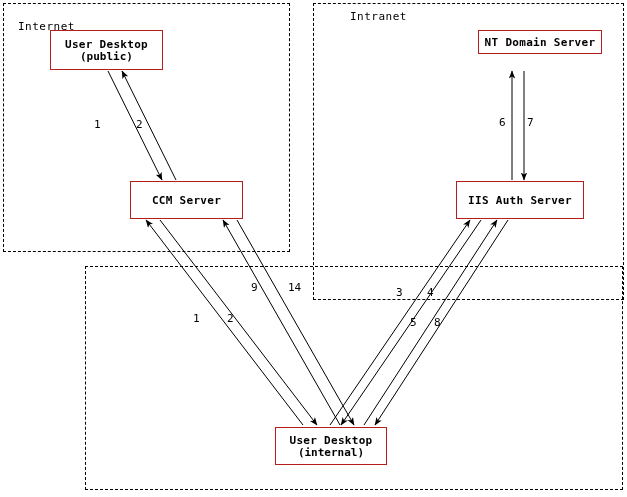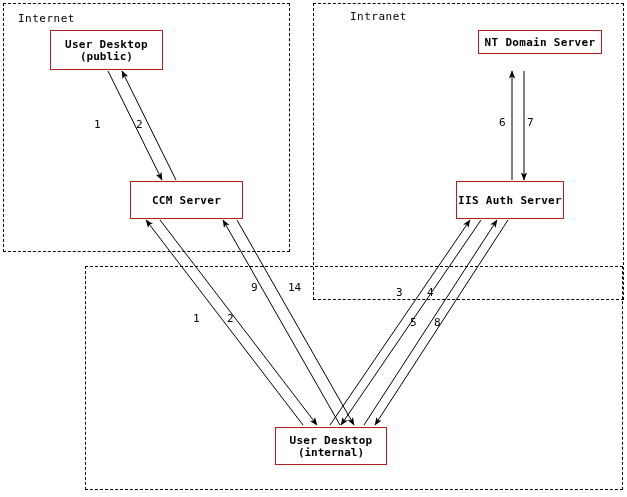--- a/index.html
+++ b/index.html
@@ -77,21 +77,21 @@
 </style>
 </head>
 <body>
 
 <div id="canvas">
 
   <div class="zone" style="left:3px; top:3px; width:287px; height:249px;"></div>
   <div class="zone" style="left:313px; top:3px; width:311px; height:297px;"></div>
   <div class="zone" style="left:85px; top:266px; width:538px; height:224px;"></div>
 
-  <div class="zone-label" style="left:18px; top:12px;">Internet</div>
+  <div class="zone-label" style="left:18px; top:20px;">Internet</div>
   <div class="zone-label" style="left:326px; top:10px;margin-left:24px;">Intranet</div>
 
   <svg id="edges" viewBox="0 0 627 497" width="627" height="497" xmlns="http://www.w3.org/2000/svg">
     <defs>
       <marker id="ah" markerWidth="9" markerHeight="9" refX="7.5" refY="3.2" orient="auto" markerUnits="strokeWidth">
         <path d="M0,0 L8,3.2 L0,6.4 L2,3.2 z" fill="#000000"></path>
       </marker>
     </defs>
 
     <g stroke="#000000" stroke-width="1" fill="none">
@@ -122,21 +122,21 @@
   </div>
 
   <div class="node" style="left:130px; top:181px; width:113px; height:38px;text-align:center;">
     <div class="node-title">CCM Server</div>
   </div>
 
   <div class="node" style="left:478px; top:30px; width:124px; height:24px;">
     <div class="node-title">NT Domain Server</div>
   </div>
 
-  <div class="node" style="left:456px; top:181px; width:108px; height:38px;">
+  <div class="node" style="left:456px; top:181px; width:128px; height:38px;">
     <div class="node-title">IIS Auth Server</div>
   </div>
 
   <div class="node" style="left:275px; top:427px; width:112px; height:38px;">
     <div class="node-title">User Desktop</div>
     <div class="node-sub">(internal)</div>
   </div>
 
   <div class="edge-label" style="left:94px; top:118px;">1</div>
   <div class="edge-label" style="left:136px; top:118px;">2</div>

